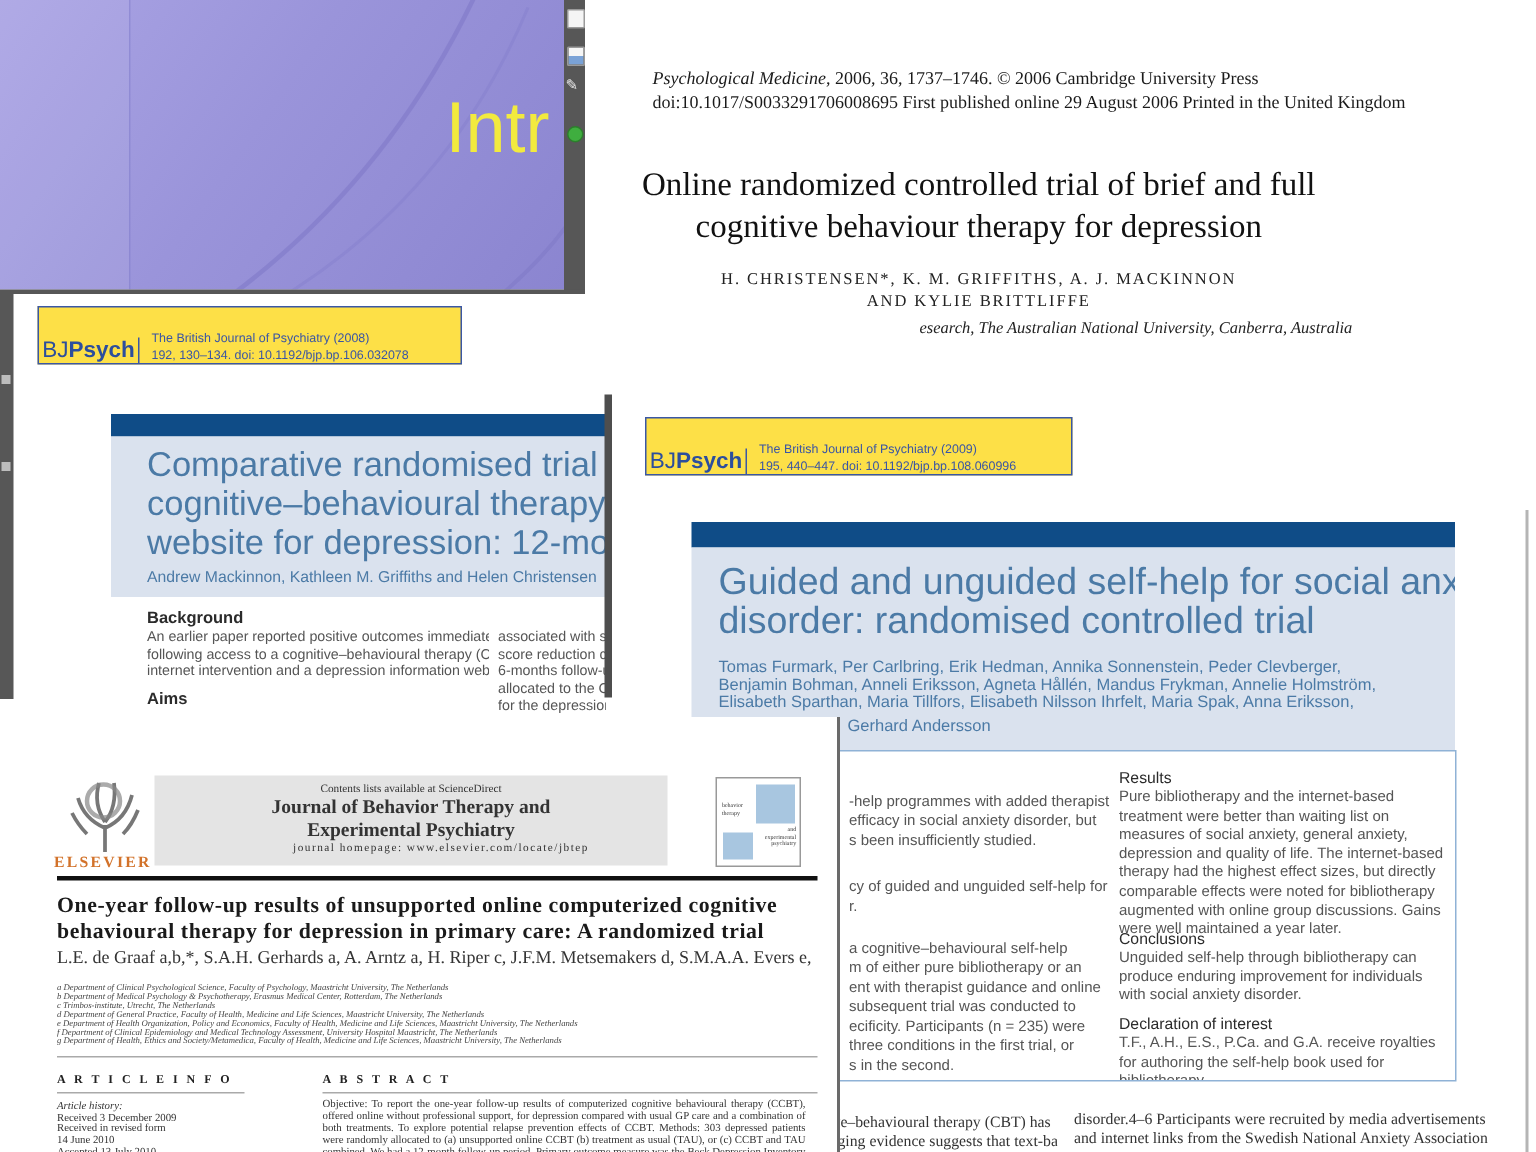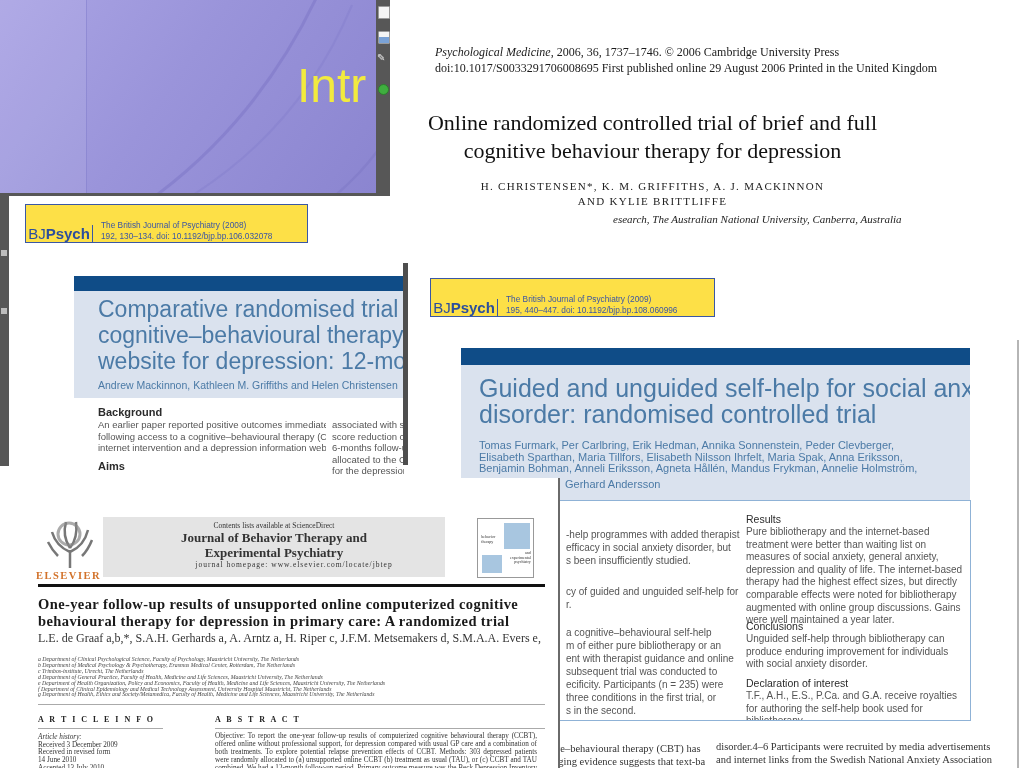--- a/index.html
+++ b/index.html
@@ -152,22 +152,22 @@
   </div>
 
   <div class="abs navy" style="left:461px;top:348px;width:509px;height:17px"></div>
   <div class="abs ltblue clip" style="left:461px;top:365px;width:509px;height:135px">
     <div class="abs bjp-title" style="left:18px;top:10px;font-size:25px;line-height:26px">
       <div>Guided and unguided self-help for social anxiety</div>
       <div>disorder: randomised controlled trial</div>
     </div>
     <div class="abs bjp-authors" style="left:18px;top:75px;font-size:11px;line-height:11.7px">
       <div>Tomas Furmark, Per Carlbring, Erik Hedman, Annika Sonnenstein, Peder Clevberger,</div>
+      <div>Benjamin Bohman, Anneli Eriksson, Agneta Hållén, Mandus Frykman, Annelie Holmström,</div>
       <div>Elisabeth Sparthan, Maria Tillfors, Elisabeth Nilsson Ihrfelt, Maria Spak, Anna Eriksson,</div>
-      <div>Benjamin Bohman, Anneli Eriksson, Agneta Hållén, Mandus Frykman, Annelie Holmström,</div>
     </div>
     <div class="abs bjp-authors" style="left:104px;top:113px;font-size:11px">Gerhard Andersson</div>
   </div>
   <div class="abs clip" id="guided-absbox" style="left:461px;top:500px;width:508px;height:219px">
     <div class="abs g-left" style="left:104px;top:27px">
       <div>-help programmes with added therapist</div>
       <div>efficacy in social anxiety disorder, but</div>
       <div>s been insufficiently studied.</div>
     </div>
     <div class="abs g-left" style="left:104px;top:84px">

